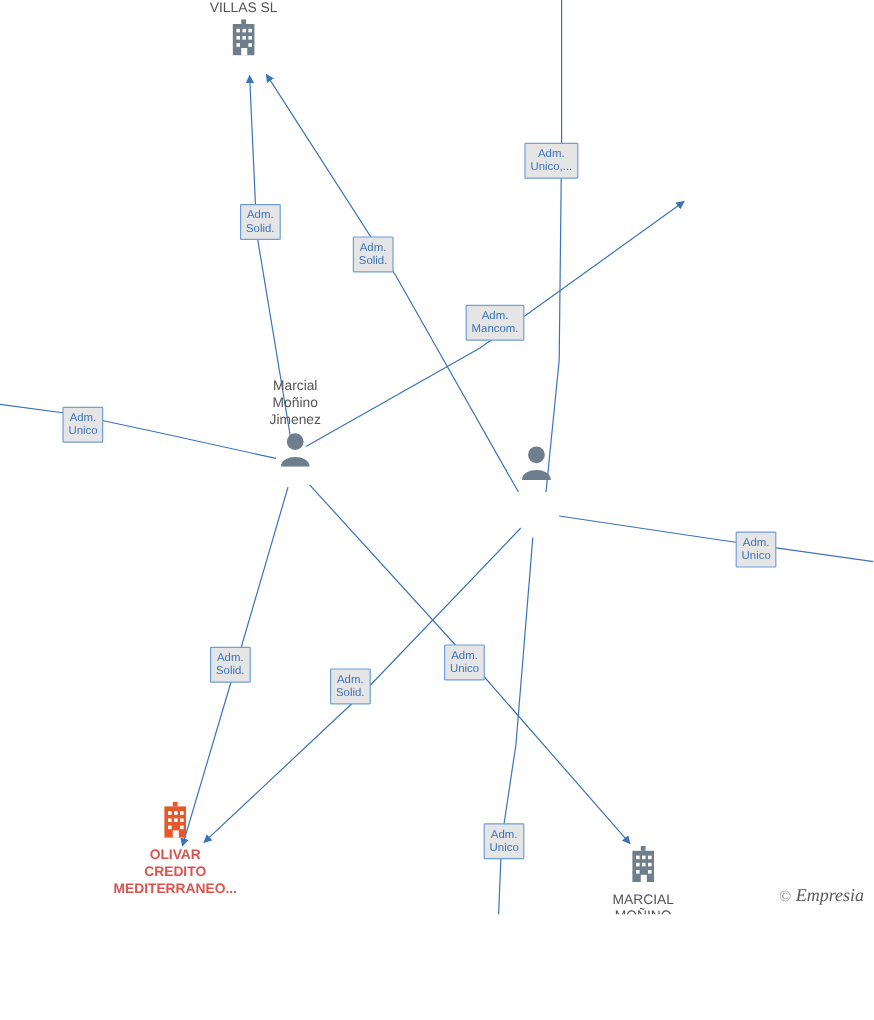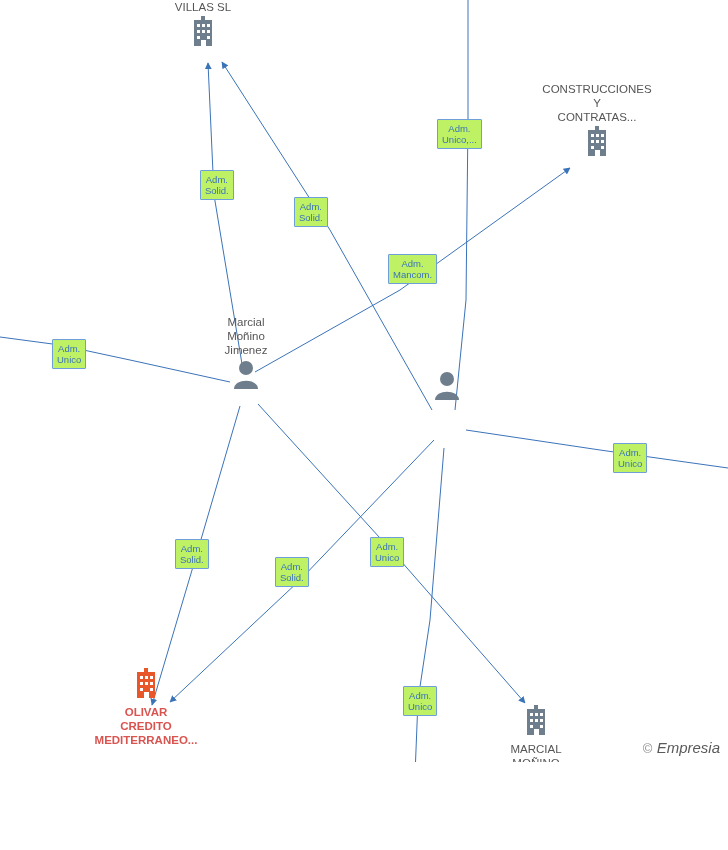--- a/index.html
+++ b/index.html
@@ -43,36 +43,36 @@
     margin-top: 0;
     margin-bottom: 2px;
   }
   .node .label.highlight {
     color: #d9534f;
     font-weight: bold;
   }
   .edge-label {
     position: absolute;
     border: 1px solid #6f9fd8;
-    background: #bef264;
+    background: #e5e5e5;
     color: #3b73b9;
     font-size: 9.5px;
     line-height: 11px;
     text-align: center;
     padding: 3px 4px;
     white-space: pre-line;
     border-radius: 1px;
   }
   .watermark {
     position: absolute;
     right: 8px;
     bottom: 6px;
     font-size: 15px;
     color: #8a8a8a;
-    font-family: Liberation Sans, sans-serif;
+    font-family: Liberation Serif, serif;
     font-style: italic;
   }
   .watermark .brand {
     color: #5a5a5a;
   }
   .watermark .c {
     font-style: normal;
     font-size: 13px;
   }
 </style>
@@ -125,105 +125,83 @@
           <rect x="12" y="14" width="3" height="3"></rect>
           <rect x="17" y="14" width="3" height="3"></rect>
           <rect x="7" y="20" width="3" height="3"></rect>
           <rect x="17" y="20" width="3" height="3"></rect>
           <rect x="11" y="24" width="5" height="6"></rect>
         </g>
       </svg>
     </span>
   </div>
 
-  <div class="node" style="left:597px; top:82px;">
-    <div class="label above">CONSTRUCCIONES
-Y
-CONTRATAS...</div>
+
+  <div class="node" style="left:246px; top:315px;">
+    <div class="label above">Marcial
+Moñino
+Jimenez</div>
+    <span class="glyph">
+      <svg width="28" height="30" viewBox="0 0 28 30" aria-hidden="true">
+        <circle cx="14" cy="9" r="7" fill="#6f7e8c"></circle>
+        <path d="M 2 30 C 2 19 26 19 26 30 Z" fill="#6f7e8c"></path>
+      </svg>
+    </span>
+  </div>
+
+  <div class="node" style="left:447px; top:370px;">
+    <span class="glyph">
+      <svg width="28" height="30" viewBox="0 0 28 30" aria-hidden="true">
+        <circle cx="14" cy="9" r="7" fill="#6f7e8c"></circle>
+        <path d="M 2 30 C 2 19 26 19 26 30 Z" fill="#6f7e8c"></path>
+      </svg>
+    </span>
+  </div>
+
+  <div class="node" style="left:146px; top:668px;">
+    <span class="glyph">
+      <svg width="26" height="32" viewBox="0 0 26 32" aria-hidden="true">
+        <rect x="4" y="4" width="18" height="26" fill="#e8572a"></rect>
+        <rect x="11" y="0" width="4" height="4" fill="#e8572a"></rect>
+        <g fill="#ffffff">
+          <rect x="7" y="8" width="3" height="3"></rect>
+          <rect x="12" y="8" width="3" height="3"></rect>
+          <rect x="17" y="8" width="3" height="3"></rect>
+          <rect x="7" y="14" width="3" height="3"></rect>
+          <rect x="12" y="14" width="3" height="3"></rect>
+          <rect x="17" y="14" width="3" height="3"></rect>
+          <rect x="7" y="20" width="3" height="3"></rect>
+          <rect x="17" y="20" width="3" height="3"></rect>
+          <rect x="11" y="24" width="5" height="6"></rect>
+        </g>
+      </svg>
+    </span>
+    <div class="label highlight">OLIVAR
+CREDITO
+MEDITERRANEO...</div>
+  </div>
+
+  <div class="node" style="left:536px; top:705px;">
     <span class="glyph">
       <svg width="26" height="32" viewBox="0 0 26 32" aria-hidden="true">
         <rect x="4" y="4" width="18" height="26" fill="#6f7e8c"></rect>
         <rect x="11" y="0" width="4" height="4" fill="#6f7e8c"></rect>
         <g fill="#ffffff">
           <rect x="7" y="8" width="3" height="3"></rect>
           <rect x="12" y="8" width="3" height="3"></rect>
           <rect x="17" y="8" width="3" height="3"></rect>
           <rect x="7" y="14" width="3" height="3"></rect>
           <rect x="12" y="14" width="3" height="3"></rect>
           <rect x="17" y="14" width="3" height="3"></rect>
           <rect x="7" y="20" width="3" height="3"></rect>
           <rect x="17" y="20" width="3" height="3"></rect>
           <rect x="11" y="24" width="5" height="6"></rect>
         </g>
       </svg>
     </span>
-  </div>
-
-  <div class="node" style="left:246px; top:315px;">
-    <div class="label above">Marcial
-Moñino
-Jimenez</div>
-    <span class="glyph">
-      <svg width="28" height="30" viewBox="0 0 28 30" aria-hidden="true">
-        <circle cx="14" cy="9" r="7" fill="#6f7e8c"></circle>
-        <path d="M 2 30 C 2 19 26 19 26 30 Z" fill="#6f7e8c"></path>
-      </svg>
-    </span>
-  </div>
-
-  <div class="node" style="left:447px; top:370px;">
-    <span class="glyph">
-      <svg width="28" height="30" viewBox="0 0 28 30" aria-hidden="true">
-        <circle cx="14" cy="9" r="7" fill="#6f7e8c"></circle>
-        <path d="M 2 30 C 2 19 26 19 26 30 Z" fill="#6f7e8c"></path>
-      </svg>
-    </span>
-  </div>
-
-  <div class="node" style="left:146px; top:668px;">
-    <span class="glyph">
-      <svg width="26" height="32" viewBox="0 0 26 32" aria-hidden="true">
-        <rect x="4" y="4" width="18" height="26" fill="#e8572a"></rect>
-        <rect x="11" y="0" width="4" height="4" fill="#e8572a"></rect>
-        <g fill="#ffffff">
-          <rect x="7" y="8" width="3" height="3"></rect>
-          <rect x="12" y="8" width="3" height="3"></rect>
-          <rect x="17" y="8" width="3" height="3"></rect>
-          <rect x="7" y="14" width="3" height="3"></rect>
-          <rect x="12" y="14" width="3" height="3"></rect>
-          <rect x="17" y="14" width="3" height="3"></rect>
-          <rect x="7" y="20" width="3" height="3"></rect>
-          <rect x="17" y="20" width="3" height="3"></rect>
-          <rect x="11" y="24" width="5" height="6"></rect>
-        </g>
-      </svg>
-    </span>
-    <div class="label highlight">OLIVAR
-CREDITO
-MEDITERRANEO...</div>
-  </div>
-
-  <div class="node" style="left:536px; top:705px;">
-    <span class="glyph">
-      <svg width="26" height="32" viewBox="0 0 26 32" aria-hidden="true">
-        <rect x="4" y="4" width="18" height="26" fill="#6f7e8c"></rect>
-        <rect x="11" y="0" width="4" height="4" fill="#6f7e8c"></rect>
-        <g fill="#ffffff">
-          <rect x="7" y="8" width="3" height="3"></rect>
-          <rect x="12" y="8" width="3" height="3"></rect>
-          <rect x="17" y="8" width="3" height="3"></rect>
-          <rect x="7" y="14" width="3" height="3"></rect>
-          <rect x="12" y="14" width="3" height="3"></rect>
-          <rect x="17" y="14" width="3" height="3"></rect>
-          <rect x="7" y="20" width="3" height="3"></rect>
-          <rect x="17" y="20" width="3" height="3"></rect>
-          <rect x="11" y="24" width="5" height="6"></rect>
-        </g>
-      </svg>
-    </span>
     <div class="label">MARCIAL
 MOÑINO
 INGENIERIA...</div>
   </div>
 
   <div class="edge-label" style="left:200px; top:170px;">Adm.
 Solid.</div>
   <div class="edge-label" style="left:294px; top:197px;">Adm.
 Solid.</div>
   <div class="edge-label" style="left:437px; top:119px;">Adm.

